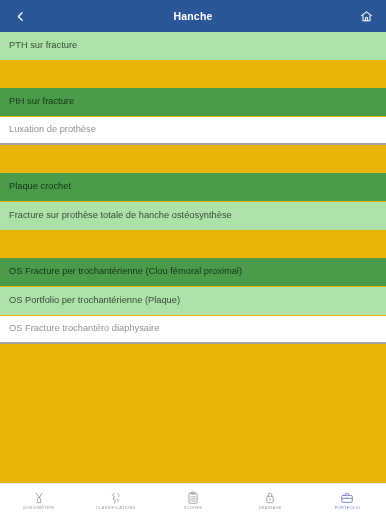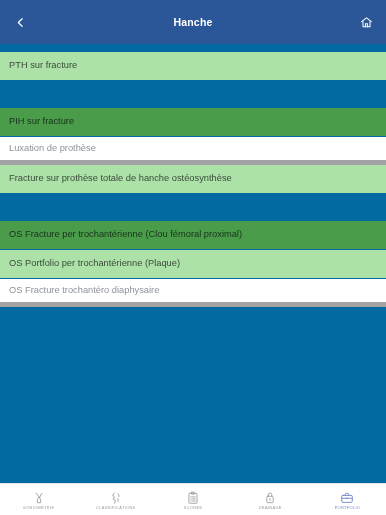--- a/index.html
+++ b/index.html
@@ -24,21 +24,21 @@
     height: 515px;
     display: flex;
     flex-direction: column;
     background: #ffffff;
     overflow: hidden;
   }
 
   
   .header {
     flex: 0 0 auto;
-    height: 44px;
+    height: 32px;
     background: #2b5697;
     display: flex;
     align-items: center;
     justify-content: space-between;
     padding: 0 9px;
     position: relative;
     z-index: 3;
   }
 
   .header-btn {
@@ -66,22 +66,22 @@
     font-weight: bold;
     color: #ffffff;
     letter-spacing: 0.2px;
     pointer-events: none;
   }
 
   
   .list {
     flex: 1 1 auto;
     overflow-y: auto;
-    background: #0369a1;
-    padding-top: 8px;
+    background: #eab308;
+    padding-top: 0;
   }
 
   .row {
     min-height: 28px;
     display: flex;
     align-items: center;
     padding: 5px 9px;
     font-size: 9.3px;
     line-height: 1.25;
     cursor: pointer;
@@ -95,21 +95,21 @@
 
   .row.lvl-dark {
     background: #4a9c4a;
     color: #17331b;
     margin-top: 28px;
   }
 
   .row.lvl-plain {
     background: #ffffff;
     color: #8d929b;
-    border-bottom: 5px solid #a3a3a3;
+    border-bottom: 2px solid #a3a3a3;
     margin-bottom: 0;
   }
 
   .row-label {
     display: block;
   }
 
   
   .tabbar {
     flex: 0 0 auto;
@@ -182,20 +182,23 @@
   <div class="list" id="list">
       <div class="row lvl-light">
         <span class="row-label">PTH sur fracture</span>
       </div>
       <div class="row lvl-dark">
         <span class="row-label">PIH sur fracture</span>
       </div>
       <div class="row lvl-plain">
         <span class="row-label">Luxation de prothèse</span>
       </div>
+      <div class="row lvl-dark">
+        <span class="row-label">Plaque crochet</span>
+      </div>
       <div class="row lvl-light">
         <span class="row-label">Fracture sur prothèse totale de hanche ostéosynthèse</span>
       </div>
       <div class="row lvl-dark">
         <span class="row-label">OS Fracture per trochantérienne (Clou fémoral proximal)</span>
       </div>
       <div class="row lvl-light">
         <span class="row-label">OS Portfolio per trochantérienne (Plaque)</span>
       </div>
       <div class="row lvl-plain">

